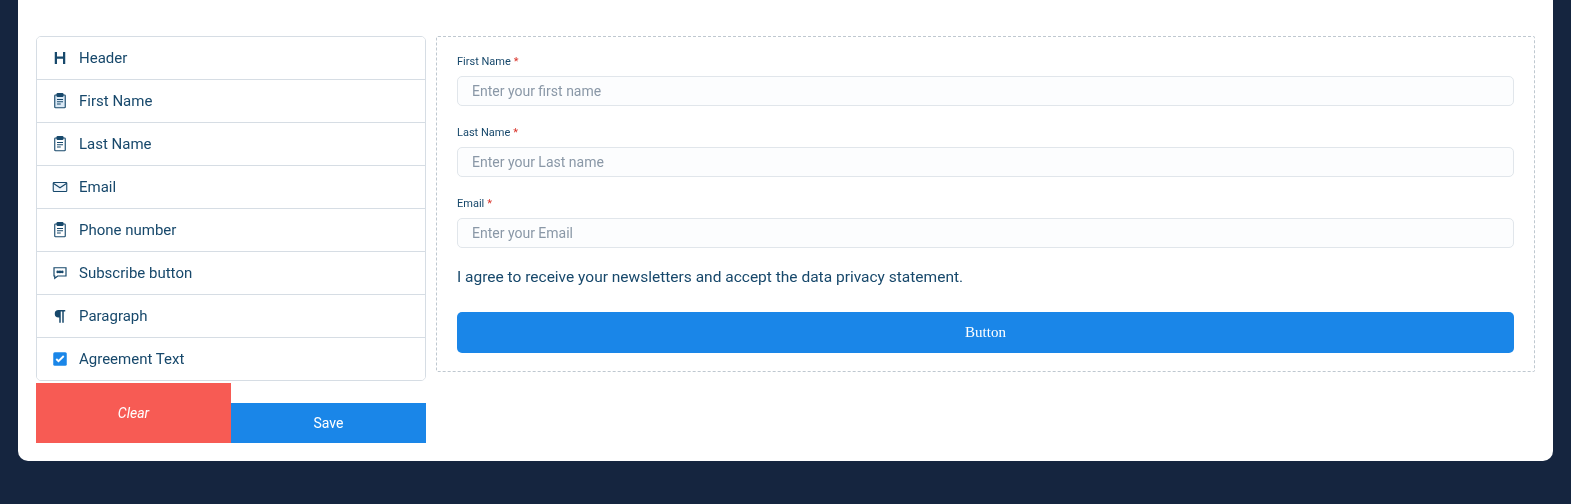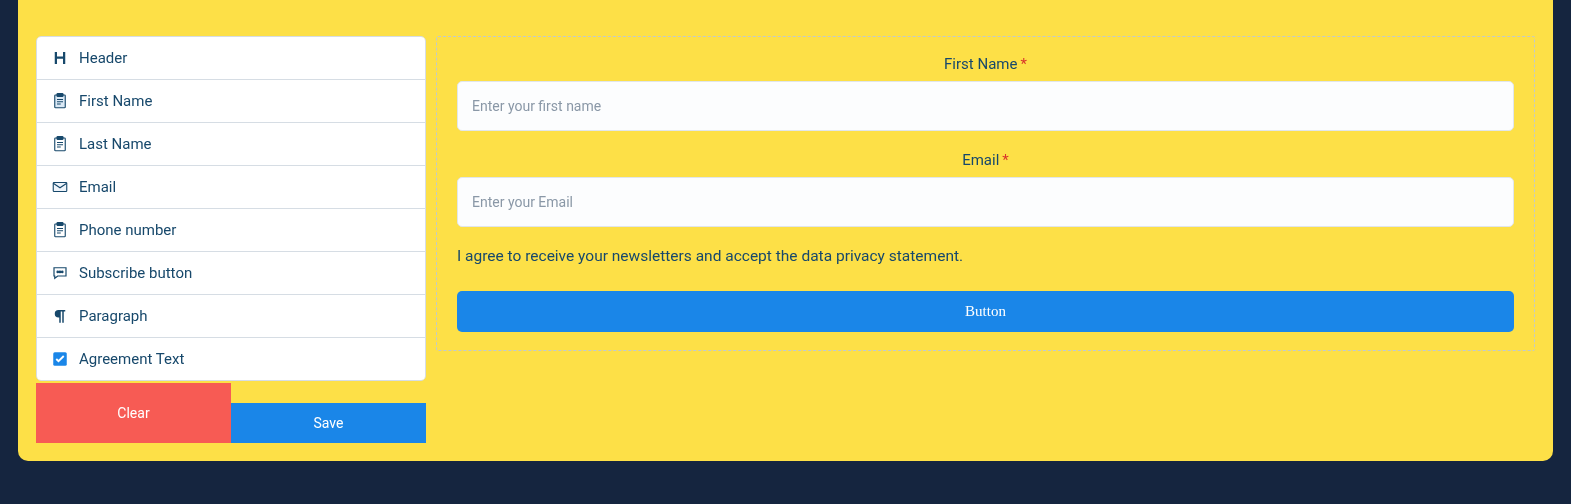--- a/index.html
+++ b/index.html
@@ -2,21 +2,21 @@
 <html><head>
   <meta charset="utf-8">
   <style>
     * { box-sizing: border-box; margin: 0; padding: 0; }
     body {
       font-family: -apple-system, BlinkMacSystemFont, "Segoe UI", Roboto, sans-serif;
       background: #15253f;
       padding: 0 18px 22px 18px;
     }
     .card {
-      background: #fde047;
+      background: #ffffff;
       border-radius: 0 0 10px 10px;
       padding: 36px 18px 18px 18px;
       display: flex;
       gap: 10px;
       align-items: flex-start;
     }
     .sidebar {
       width: 390px;
       flex-shrink: 0;
     }
@@ -51,40 +51,39 @@
     }
     .action-btn {
       flex: 1;
       border: none;
       padding: 12px 0;
       color: #fff;
       font-size: 14px;
       cursor: pointer;
       font-family: inherit;
     }
-    .btn-clear { background: #f75b54; }
+    .btn-clear { background: #f75b54; font-style: italic; }
     .btn-save  { background: #1a86e8; margin-top: 20px; }
     .preview {
       flex: 1;
       border: 1px dashed #bfc8d0;
       border-radius: 2px;
       padding: 18px 20px 18px 20px;
     }
     .field { margin-bottom: 20px; }
     .field-label {
       color: #17486b;
-      font-size: 15px;
+      font-size: 11px;
       margin-bottom: 8px;
       display: block;
-      text-align: center;
     }
     .required { color: #d9342b; margin-left: 3px; }
     .text-input {
       width: 100%;
-      padding: 16px 14px;
+      padding: 6px 14px;
       border: 1px solid #e1e6eb;
       border-radius: 5px;
       font-size: 14px;
       background: #fcfdfe;
       font-family: inherit;
       color: #333;
     }
     .text-input::placeholder { color: #8a98a7; }
     .agreement-text {
       color: #17486b;
@@ -210,20 +209,26 @@
 
   <div class="preview">
 
     <div class="field">
       <label class="field-label">
         <span>First Name</span><span class="required">*</span>
       </label>
       <input type="text" class="text-input" placeholder="Enter your first name" style="">
     </div>
 
+    <div class="field">
+      <label class="field-label">
+        <span>Last Name</span><span class="required">*</span>
+      </label>
+      <input type="text" class="text-input" placeholder="Enter your Last name" style="">
+    </div>
 
     <div class="field">
       <label class="field-label">
         <span>Email</span><span class="required">*</span>
       </label>
       <input type="text" class="text-input" placeholder="Enter your Email" style="">
     </div>
 
     <p class="agreement-text">I agree to receive your newsletters and accept the data privacy statement.</p>
 

